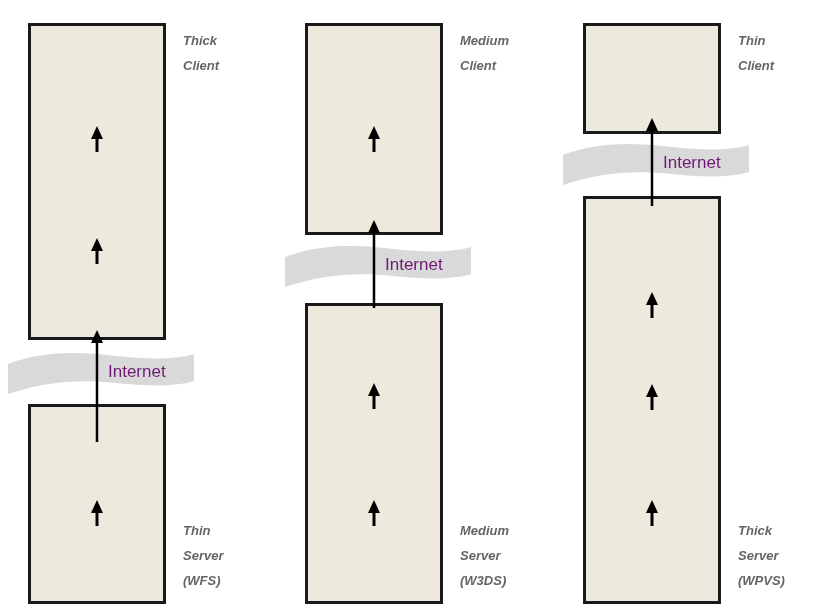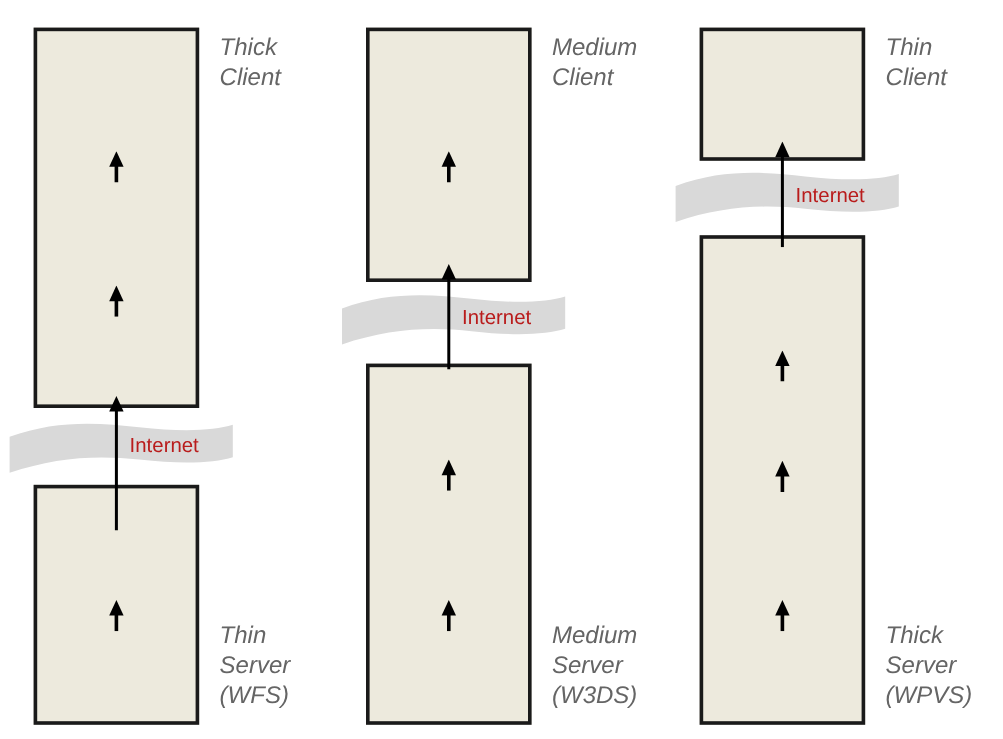--- a/index.html
+++ b/index.html
@@ -45,29 +45,29 @@
   }
 
   
   .arrow{position:absolute;z-index:5;}
   .arrow svg{display:block;}
 
   
   .ribbon{position:absolute;z-index:1;}
   .ribbon svg{display:block;}
   .ribbon .rlbl{
-    position:absolute;font-size:17px;color:#b91c1c;
+    position:absolute;font-size:17px;color:#701a75;
     font-family:"Liberation Sans","DejaVu Sans",sans-serif;
     white-space:nowrap;
   }
 
   
   .side{
     position:absolute;z-index:6;
-    font-size:20px;font-weight:normal;font-style:italic;color:#656565;
+    font-size:13px;font-weight:bold;font-style:italic;color:#656565;
     line-height:25px;white-space:pre-line;
   }
 </style>
 </head>
 <body>
 
 <div class="container" style="left:28px;top:23px;width:138px;height:317px;"></div>
 
 <div class="pbox" style="left:38px;top:31px;width:118px;height:95px;">
   <span class="lbl" style="white-space:pre-line;">Display</span>

